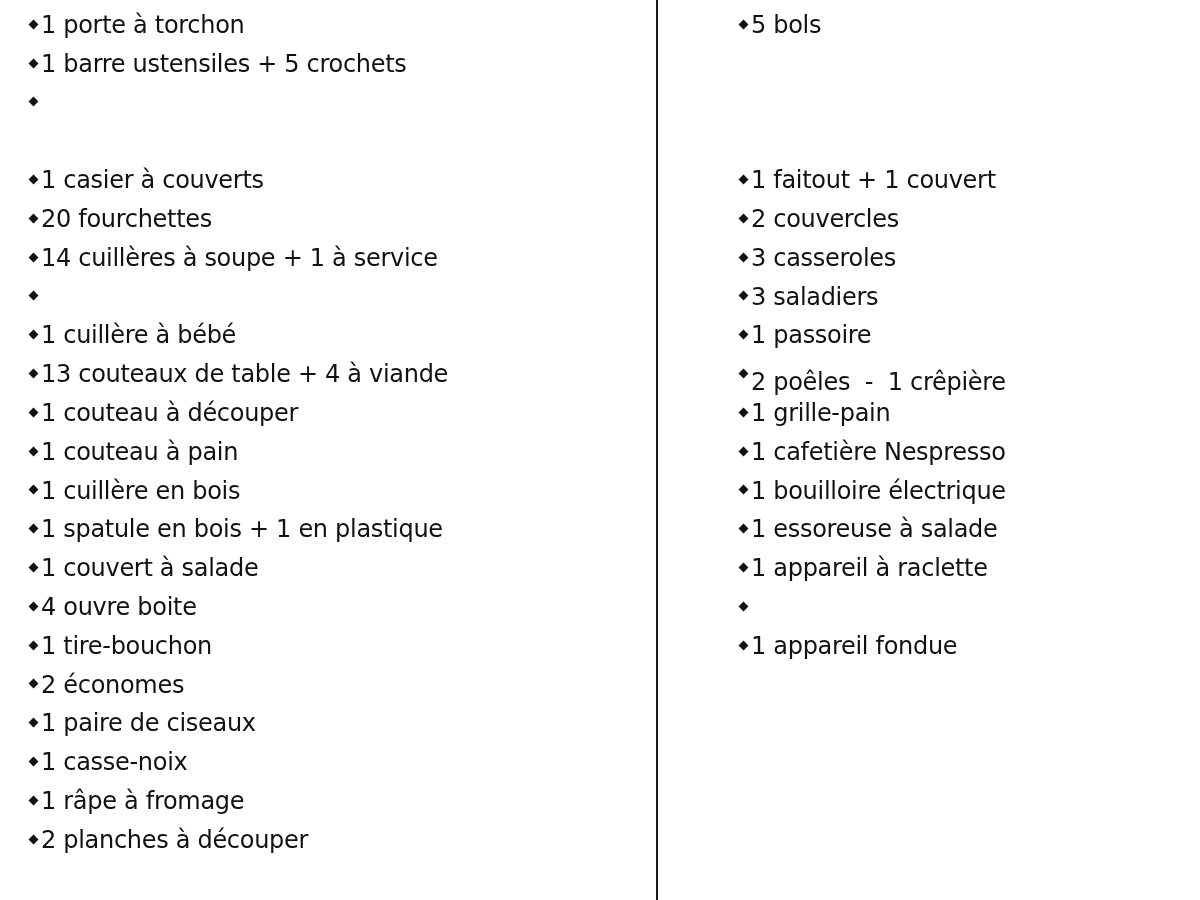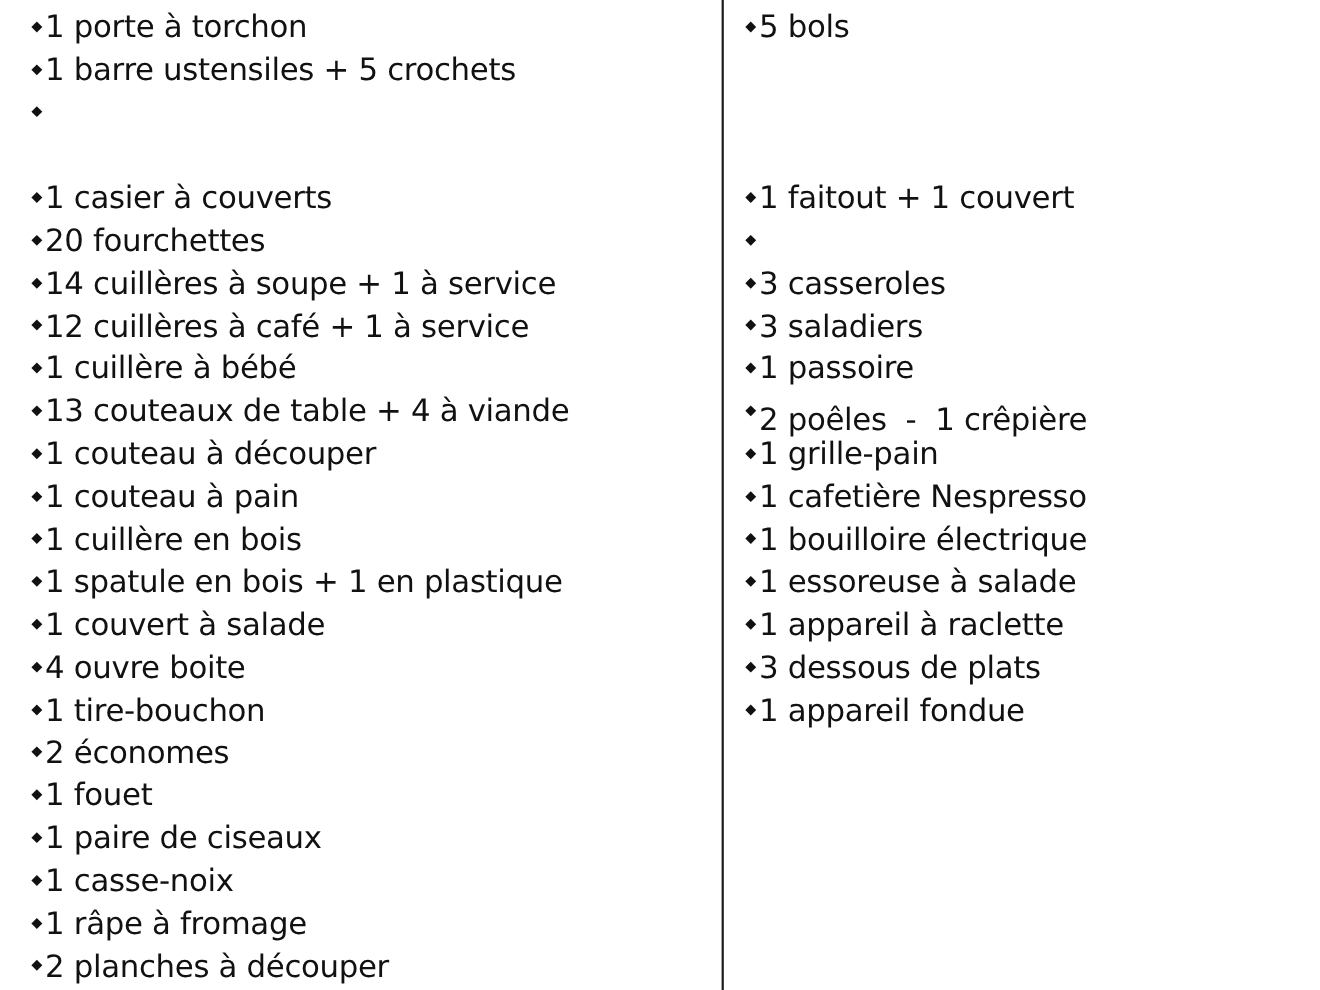--- a/index.html
+++ b/index.html
@@ -29,25 +29,25 @@
       background: #1a1a1a;
     }
     .col {
       position: absolute;
       top: 6px;
       margin: 0;
       padding: 0;
       list-style: none;
     }
     .col-left { left: 28px; }
-    .col-right { left: 677px; }
+    .col-right { left: 738px; }
     .item {
       height: 38.8px;
       line-height: 38.8px;
-      font-size: 28px;
+      font-size: 24px;
       white-space: nowrap;
       display: flex;
       align-items: center;
       letter-spacing: -0.3px;
     }
     .bullet {
       display: inline-block;
       width: 7px;
       height: 7px;
       background: #111;
@@ -87,21 +87,20 @@
     <li class="item">
         <span class="bullet"></span>
         <span>20 fourchettes</span>
       </li>
     <li class="item">
         <span class="bullet"></span>
         <span>14 cuillères à soupe + 1 à service</span>
       </li>
     <li class="item">
         <span class="bullet"></span>
-        <span>12 cuillères à café + 1 à service</span>
       </li>
     <li class="item">
         <span class="bullet"></span>
         <span>1 cuillère à bébé</span>
       </li>
     <li class="item">
         <span class="bullet"></span>
         <span>13 couteaux de table + 4 à viande</span>
       </li>
     <li class="item">
@@ -131,24 +130,20 @@
     <li class="item">
         <span class="bullet"></span>
         <span>1 tire-bouchon</span>
       </li>
     <li class="item">
         <span class="bullet"></span>
         <span>2 économes</span>
       </li>
     <li class="item">
         <span class="bullet"></span>
-        <span>1 fouet</span>
-      </li>
-    <li class="item">
-        <span class="bullet"></span>
         <span>1 paire de ciseaux</span>
       </li>
     <li class="item">
         <span class="bullet"></span>
         <span>1 casse-noix</span>
       </li>
     <li class="item">
         <span class="bullet"></span>
         <span>1 râpe à fromage</span>
       </li>
@@ -171,20 +166,21 @@
       </li>
     <li class="item blank">
         <span></span>
       </li>
     <li class="item">
         <span class="bullet"></span>
         <span>1 faitout + 1 couvert</span>
       </li>
     <li class="item">
         <span class="bullet"></span>
+        <span>2 couvercles</span>
       </li>
     <li class="item">
         <span class="bullet"></span>
         <span>3 casseroles</span>
       </li>
     <li class="item">
         <span class="bullet"></span>
         <span>3 saladiers</span>
       </li>
     <li class="item">
@@ -210,20 +206,19 @@
     <li class="item">
         <span class="bullet"></span>
         <span>1 essoreuse à salade</span>
       </li>
     <li class="item">
         <span class="bullet"></span>
         <span>1 appareil à raclette</span>
       </li>
     <li class="item">
         <span class="bullet"></span>
-        <span>3 dessous de plats</span>
       </li>
     <li class="item">
         <span class="bullet"></span>
         <span>1 appareil fondue</span>
       </li>
   </ul>
 </div>
 
 </body></html>

